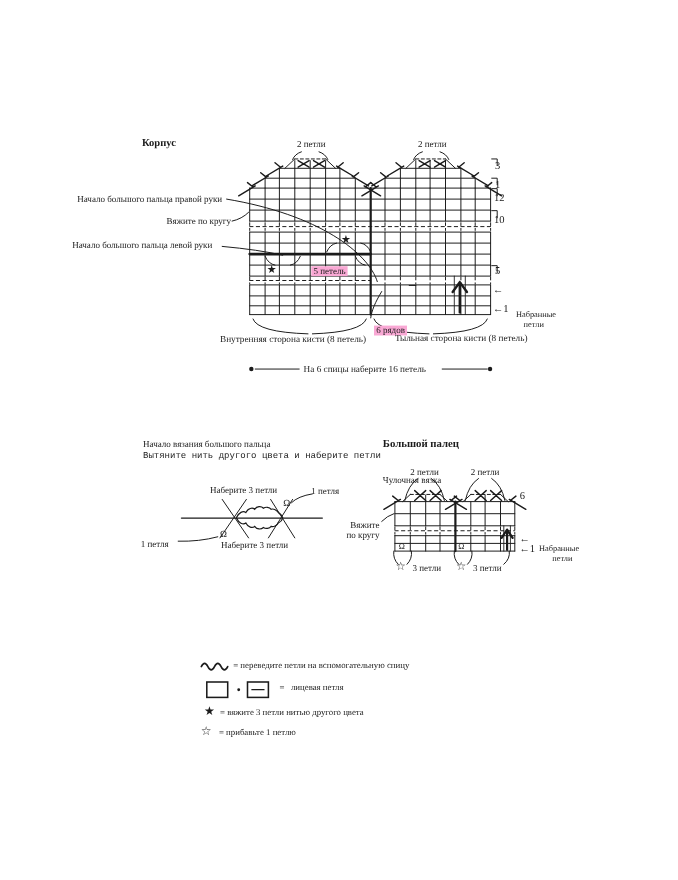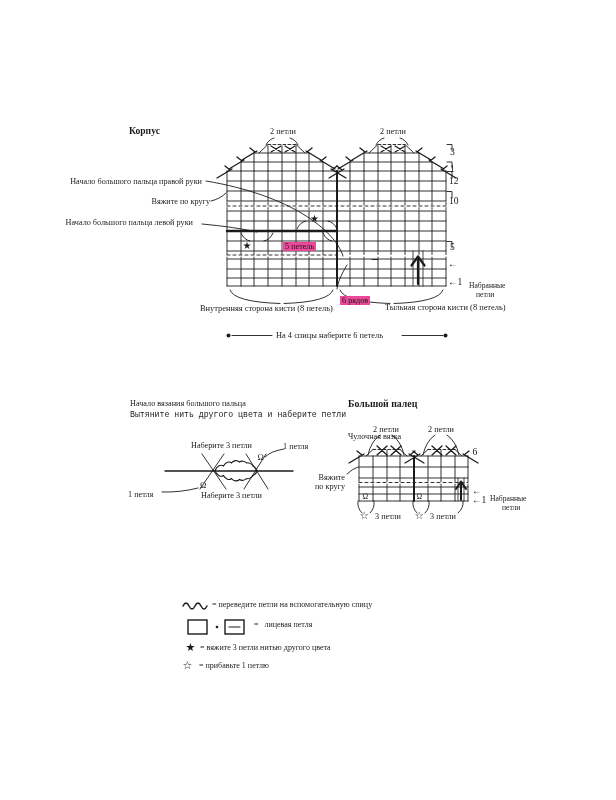--- a/index.html
+++ b/index.html
@@ -6,21 +6,21 @@
   .page{position:relative;width:616px;height:728px;background:#fff;overflow:hidden;
         font-family:"Liberation Serif","DejaVu Serif",serif;color:#1b1b1b;}
   svg.art{position:absolute;left:0;top:0;}
   .lbl{position:absolute;font-size:8.2px;line-height:1.1;white-space:nowrap;}
   .lbl2{position:absolute;font-size:8.4px;line-height:1.1;white-space:nowrap;}
   .sm{position:absolute;font-size:7.6px;line-height:1.05;white-space:nowrap;}
   .num{position:absolute;font-size:9.6px;line-height:1;white-space:nowrap;}
   .b{font-weight:bold;}
   .r{text-align:right;}
   .c{text-align:center;}
-  .knock{background:#ec4899;padding:0 2px;}
+  .knock{background:#f9a8d4;padding:0 2px;}
   .star{position:absolute;font-size:10px;line-height:1;}
   .loop{position:absolute;font-size:7.5px;line-height:1;}
   .pgnum{position:absolute;font-size:17px;font-weight:normal;}
   .wm{position:absolute;font-size:13px;font-weight:bold;color:#e6e6e6;
       font-family:"Liberation Sans","DejaVu Sans",sans-serif;letter-spacing:.2px;}
 </style>
 </head>
 <body>
 
 <div class="page">
@@ -147,22 +147,22 @@
   <div class="num" style="left:449px;top:176px;">12</div>
   <div class="num" style="left:449px;top:196px;">10</div>
   <div class="num" style="left:450px;top:242px;">5</div>
   <div class="num" style="left:448px;top:259px;">←</div>
   <div class="num" style="left:448px;top:277px;">←1</div>
   <div class="sm" style="left:469px;top:281.5px;">Набранные</div>
   <div class="sm" style="left:476px;top:290.5px;">петли</div>
   <div class="star" style="left:310px;top:214px;">★</div>
   <div class="star" style="left:242.5px;top:240.5px;">★</div>
   <div class="lbl2" style="left:168px;top:303.5px;padding-left:32px;">Внутренняя сторона кисти (8 петель)</div>
-  <div class="lbl2" style="left:359px;top:302.5px;margin-left:26px;">Тыльная сторона кисти (8 петель)</div>
-  <div class="lbl2" style="left:276px;top:330.5px;">На 4 спицы наберите 6 петель</div>
+  <div class="lbl2" style="left:359px;top:302.5px;">Тыльная сторона кисти (8 петель)</div>
+  <div class="lbl2" style="left:276px;top:330.5px;">На 6 спицы наберите 16 петель</div>
 
   <div class="lbl" style="left:130px;top:399px;">Начало вязания большого пальца</div>
   <div class="lbl" style="left:130px;top:409.5px;font-family:Liberation Mono, monospace;">Вытяните нить другого цвета и наберите петли</div>
   <div class="lbl" style="left:191px;top:440.5px;">Наберите 3 петли</div>
   <div class="lbl" style="left:283px;top:441.5px;">1 петля</div>
   <div class="lbl" style="left:128px;top:490px;">1 петля</div>
   <div class="lbl" style="left:201px;top:491px;">Наберите 3 петли</div>
   <div class="loop" style="left:257.5px;top:453px;font-size:8.5px;">Ω</div>
   <div class="loop" style="left:200px;top:480.5px;font-size:8.5px;">Ω</div>
 

